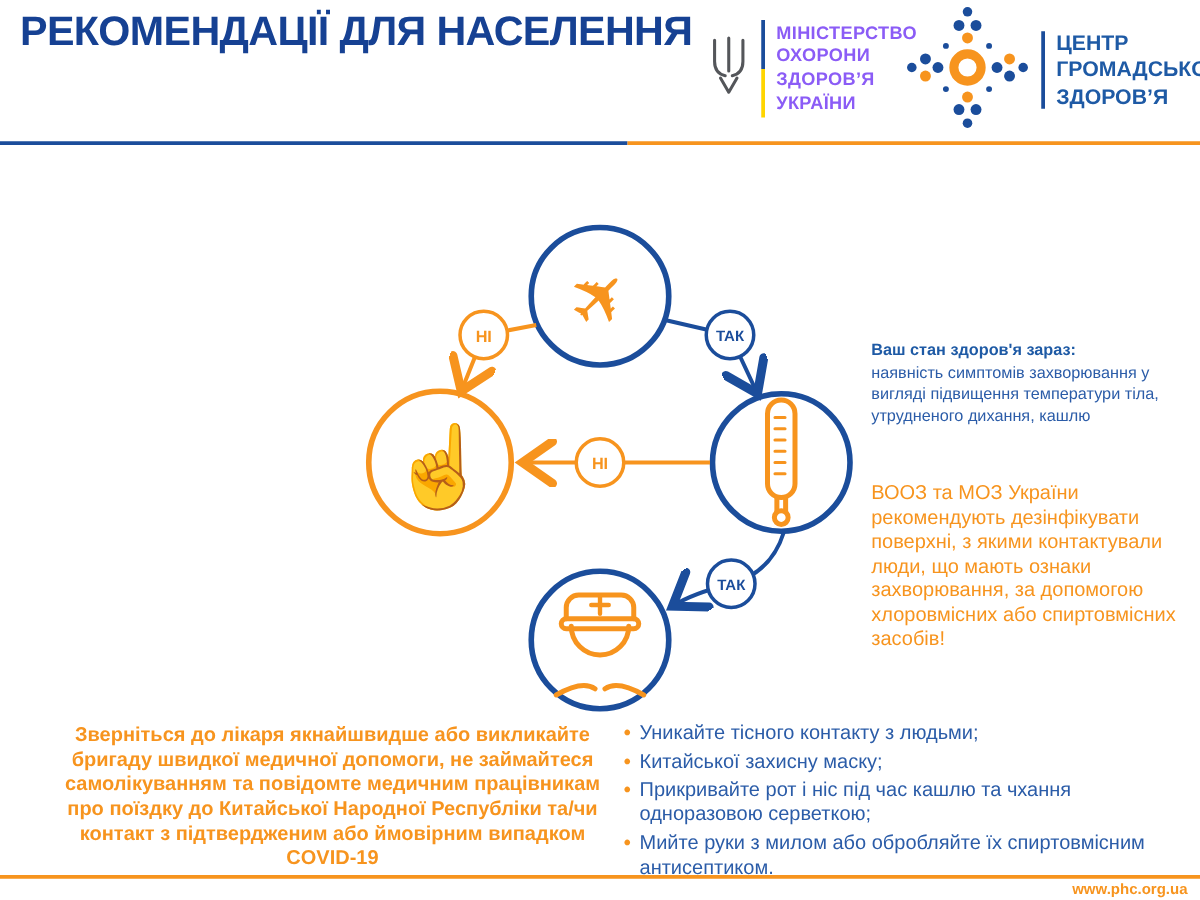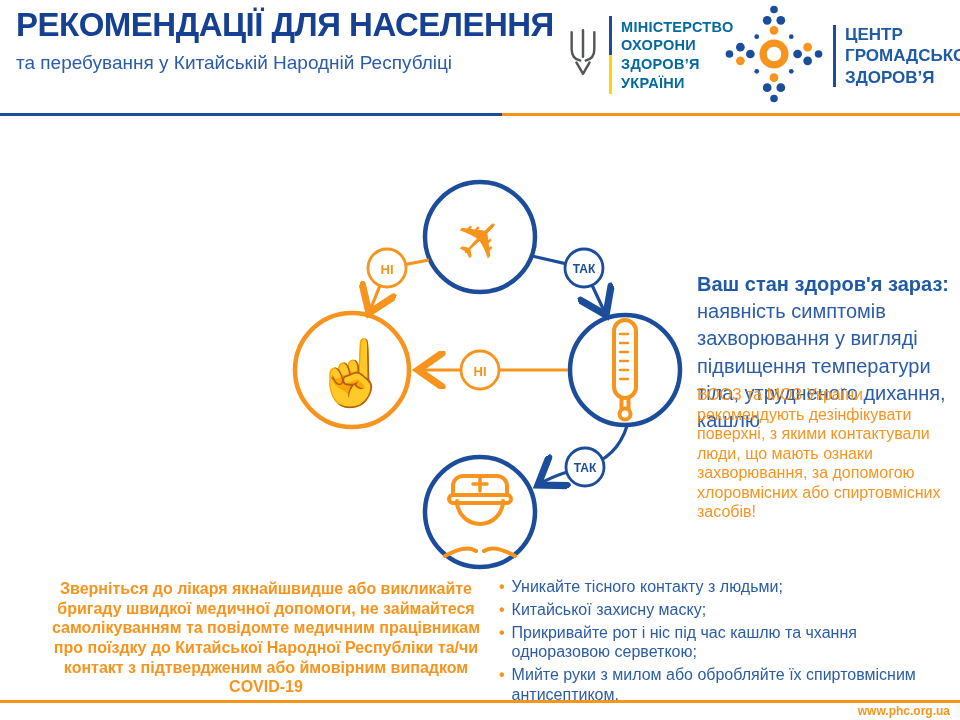--- a/index.html
+++ b/index.html
@@ -5,38 +5,38 @@
   html,body{margin:0;padding:0;background:#e8e8e8;}
   .poster{position:relative;width:960px;height:720px;background:#ffffff;overflow:hidden;
           font-family:"Liberation Sans",sans-serif;}
   
   .title{position:absolute;left:16px;top:6px;font-size:33px;font-weight:700;
          color:#164193;letter-spacing:-0.5px;white-space:nowrap;}
   .subtitle{position:absolute;left:16px;top:50px;font-size:19px;line-height:1.35;
             color:#2B5CA8;font-weight:500;}
   .moh{position:absolute;left:566px;top:12px;display:flex;align-items:center;gap:9px;height:86px;}
   .moh-bar{width:3px;height:78px;background:linear-gradient(#1B4D9B 50%,#FFD500 50%);}
-  .moh-text{font-size:14.5px;font-weight:600;color:#0369a1;line-height:1.28;letter-spacing:.3px;}
+  .moh-text{font-size:14.5px;font-weight:600;color:#8b5cf6;line-height:1.28;letter-spacing:.3px;}
   .phc{position:absolute;left:724px;top:7px;display:flex;align-items:center;gap:9px;height:98px;}
   .phc-bar{width:3px;height:62px;background:#1B4D9B;}
   .phc-text{font-size:17px;font-weight:700;color:#1E5AA5;line-height:1.25;}
   
   .divider{position:absolute;top:113px;height:3px;}
   .divider.navy{left:0;width:502px;background:#1B4D9B;}
   .divider.orange{left:502px;width:458px;background:#F7941E;}
   
   .intro{position:absolute;left:0;top:127px;width:960px;text-align:center;font-size:17px;
          line-height:1.42;color:#2B5CA8;font-weight:500;}
   .hl{color:#F7941E;font-weight:700;}
   
   .diagram{position:absolute;left:0;top:165px;width:960px;height:405px;}
   
   .note-left{position:absolute;left:50px;top:327px;width:238px;text-align:right;
              font-size:16px;line-height:1.36;color:#2B5CA8;font-weight:500;}
-  .note-right{position:absolute;left:697px;top:271px;width:262px;font-size:20px;
+  .note-right{position:absolute;left:697px;top:271px;width:262px;font-size:13px;
               line-height:1.36;color:#2B5CA8;font-weight:500;}
   .note-right .nt{font-weight:700;color:#1E5AA5;}
   .warning{position:absolute;left:697px;top:385px;width:264px;font-size:16px;
            line-height:1.22;color:#F7941E;font-weight:400;}
   
   .bottom-left{position:absolute;left:40px;top:579px;width:452px;text-align:center;
                font-size:16px;line-height:1.23;color:#F7941E;font-weight:700;}
   .bullets{position:absolute;left:499px;top:577px;width:458px;font-size:16px;
            line-height:1.24;color:#2B5CA8;font-weight:500;}
   .bullet-row{display:flex;gap:7px;margin-bottom:3px;}
@@ -46,21 +46,20 @@
   .footer-note{position:absolute;left:12px;top:706px;font-size:10.5px;color:#8D8D8D;}
   .footer-site{position:absolute;right:10px;top:704px;font-size:12px;font-weight:700;color:#F7941E;}
 </style>
 </head>
 <body>
 
 <div class="poster">
 
   <div class="title">РЕКОМЕНДАЦІЇ ДЛЯ НАСЕЛЕННЯ</div>
   <div class="subtitle">
-    <div>та перебування у Китайській Народній Республіці</div>
   </div>
 
   <div class="moh">
     <span>
       <svg width="34" height="50" viewBox="-18 -26 36 52" fill="none" stroke="#54565A" stroke-width="2.6" stroke-linecap="round" stroke-linejoin="round">
         <path d="M0,-24 V4"></path>
         <path d="M-12,-22 V-4 Q-12,6 -3,8"></path>
         <path d="M12,-22 V-4 Q12,6 3,8"></path>
         <path d="M-7,10 L0,22 L7,10"></path>
       </svg>

